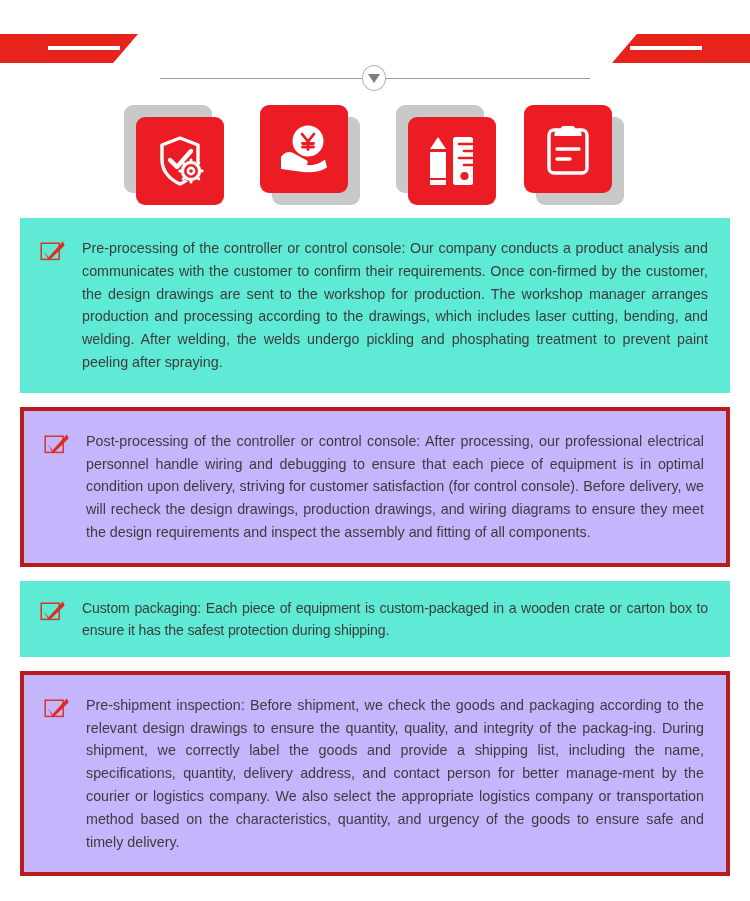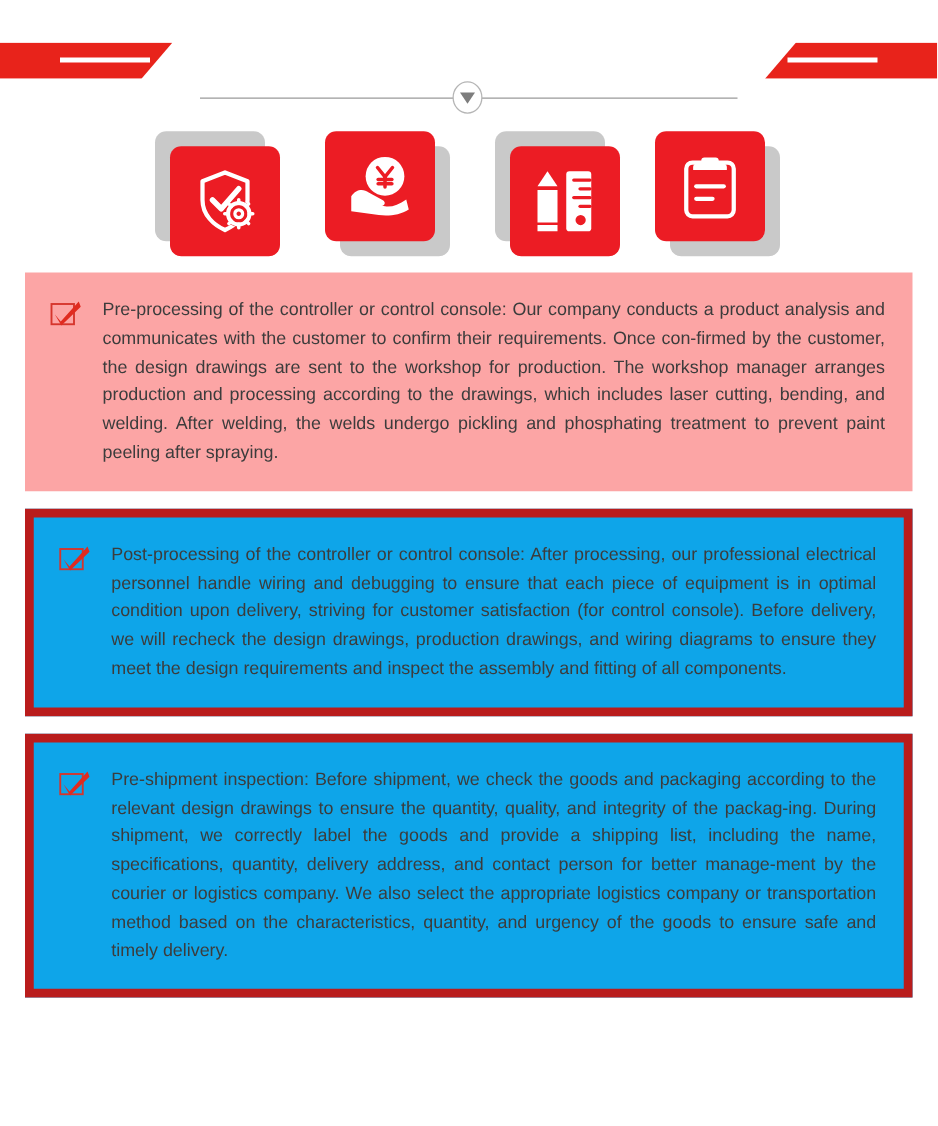--- a/index.html
+++ b/index.html
@@ -138,26 +138,26 @@
     padding: 0;
   }
   .panel {
     position: relative;
     margin: 0 20px 14px 20px;
     box-sizing: border-box;
     display: flex;
     align-items: flex-start;
   }
   .panel.pink {
-    background: #fca5a5;
+    background: #5eead4;
     border: none;
   }
   .panel.plain {
-    background: #0ea5e9;
-    border: 7px solid #b91c1c;
+    background: #c4b5fd;
+    border: 4px solid #b91c1c;
   }
   .panel-body {
     padding: 19px 22px 19px 20px;
     display: flex;
     align-items: flex-start;
     width: 100%;
     box-sizing: border-box;
   }
   .check-icon {
     position: relative;
@@ -308,20 +308,31 @@
       <span class="check-icon">
         <svg width="26" height="26" viewBox="0 0 26 26">
           <rect x="1.2" y="5.2" width="18" height="16.2" fill="none" stroke="#d6352c" stroke-width="1.5"></rect>
           <path d="M3.8 13.4 L8.6 19.2 L23 3.2 L24.6 7.4 L9.1 22.4 Z" fill="#e02b20"></path>
         </svg>
       </span>
       <span class="panel-text">Post-processing of the controller or control console: After processing, our professional electrical personnel handle wiring and debugging to ensure that each piece of equipment is in optimal condition upon delivery, striving for customer satisfaction (for control console). Before delivery, we will recheck the design drawings, production drawings, and wiring diagrams to ensure they meet the design requirements and inspect the assembly and fitting of all components.</span>
     </div>
   </div>
 
+  <div class="panel pink compact">
+    <div class="panel-body">
+      <span class="check-icon">
+        <svg width="26" height="26" viewBox="0 0 26 26">
+          <rect x="1.2" y="5.2" width="18" height="16.2" fill="none" stroke="#d6352c" stroke-width="1.5"></rect>
+          <path d="M3.8 13.4 L8.6 19.2 L23 3.2 L24.6 7.4 L9.1 22.4 Z" fill="#e02b20"></path>
+        </svg>
+      </span>
+      <span class="panel-text">Custom packaging: Each piece of equipment is custom-packaged in a wooden crate or carton box to ensure it has the safest protection during shipping.</span>
+    </div>
+  </div>
 
   <div class="panel plain">
     <div class="panel-body">
       <span class="check-icon">
         <svg width="26" height="26" viewBox="0 0 26 26">
           <rect x="1.2" y="5.2" width="18" height="16.2" fill="none" stroke="#d6352c" stroke-width="1.5"></rect>
           <path d="M3.8 13.4 L8.6 19.2 L23 3.2 L24.6 7.4 L9.1 22.4 Z" fill="#e02b20"></path>
         </svg>
       </span>
       <span class="panel-text">Pre-shipment inspection: Before shipment, we check the goods and packaging according to the relevant design drawings to ensure the quantity, quality, and integrity of the packag‐ing. During shipment, we correctly label the goods and provide a shipping list, including the name, specifications, quantity, delivery address, and contact person for better manage‐ment by the courier or logistics company. We also select the appropriate logistics company or transportation method based on the characteristics, quantity, and urgency of the goods to ensure safe and timely delivery.</span>

